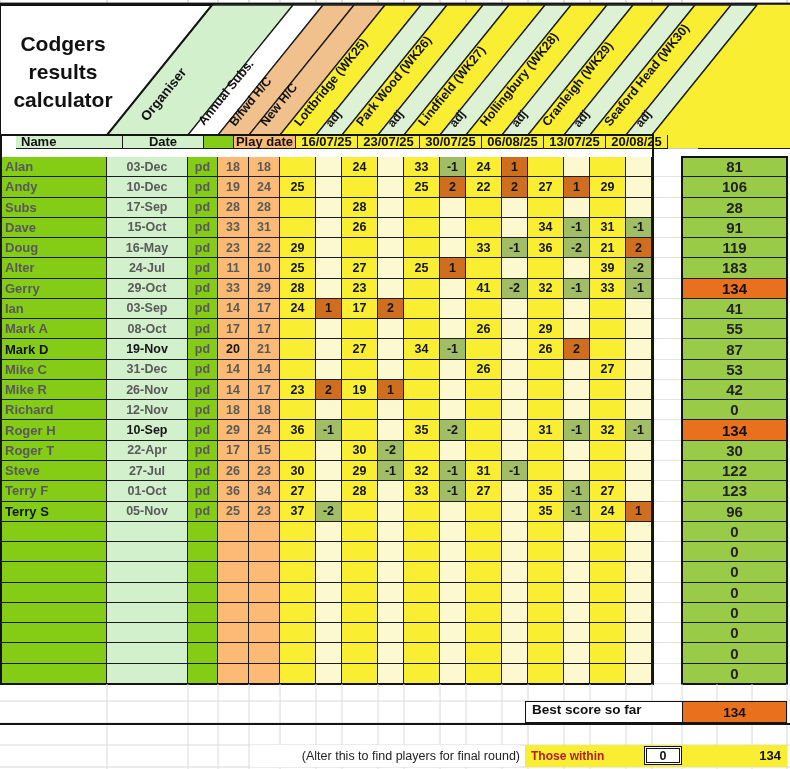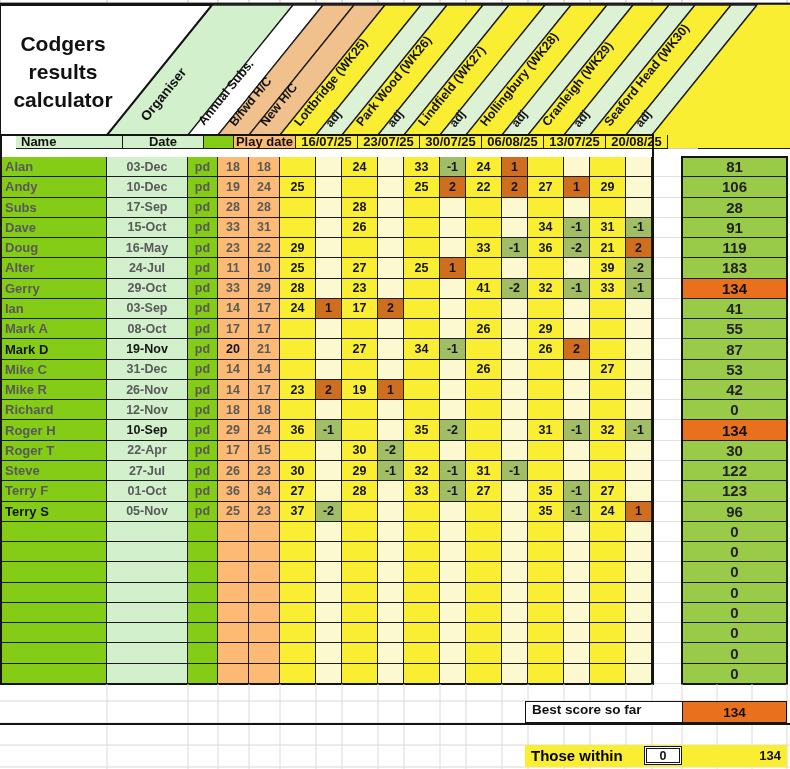--- a/index.html
+++ b/index.html
@@ -46,21 +46,21 @@
   .fnote{position:absolute;left:250px;top:61px;width:270px;height:22px;line-height:22px;
     text-align:right;font-size:12.5px;color:#222;background:#fff;}
   .fbest{position:absolute;left:525px;top:17px;width:157px;height:22px;box-sizing:border-box;
     background:#fff;border:1.5px solid #141414;border-right:none;display:flex;align-items:flex-start;
     padding-left:6px;font-weight:700;font-size:13.5px;color:#111;}
   .fbestval{position:absolute;left:682px;top:17px;width:105px;height:22px;box-sizing:border-box;
     background:#e9701c;border:1.5px solid #141414;display:flex;align-items:center;justify-content:center;
     font-weight:700;font-size:13.5px;color:#111;}
   .fthick{position:absolute;left:0;top:39px;width:790px;height:2.4px;background:#141414;}
   .fwithin{position:absolute;left:525px;top:61px;width:262px;height:22px;background:#f9ee32;}
-  .fwithin .lbl{position:absolute;left:6px;top:0;line-height:22px;font-weight:700;font-size:15px;color:#000000;}
+  .fwithin .lbl{position:absolute;left:6px;top:0;line-height:22px;font-weight:700;font-size:12px;color:#b91c1c;}
   .fbox{position:absolute;left:119px;top:1px;width:38px;height:19px;box-sizing:border-box;background:#fff;
     border:3px double #141414;display:flex;align-items:center;justify-content:center;
     font-weight:700;font-size:12.5px;color:#111;}
   .fright{position:absolute;right:6px;top:0;line-height:22px;font-weight:700;font-size:13px;color:#111;}
 </style>
 </head>
 <body>
 
 <div id="sheet">
 
@@ -669,19 +669,20 @@
         <line x1="0" y1="17" x2="790" y2="17" stroke="#dadada" stroke-width="1"></line>
         <line x1="0" y1="39" x2="790" y2="39" stroke="#dadada" stroke-width="1"></line>
         <line x1="0" y1="61" x2="790" y2="61" stroke="#dadada" stroke-width="1"></line>
         <line x1="0" y1="83" x2="790" y2="83" stroke="#dadada" stroke-width="1"></line>
       </svg>
     <div class="fbest">
       <span>Best score so far</span>
     </div>
     <div class="fbestval">134</div>
     <div class="fthick"></div>
+    <div class="fnote">(Alter this to find players for final round)</div>
     <div class="fwithin">
       <span class="lbl">Those within</span>
       <span class="fbox">0</span>
       <span class="fright">134</span>
     </div>
   </div>
 </div>
 
 </body></html>

